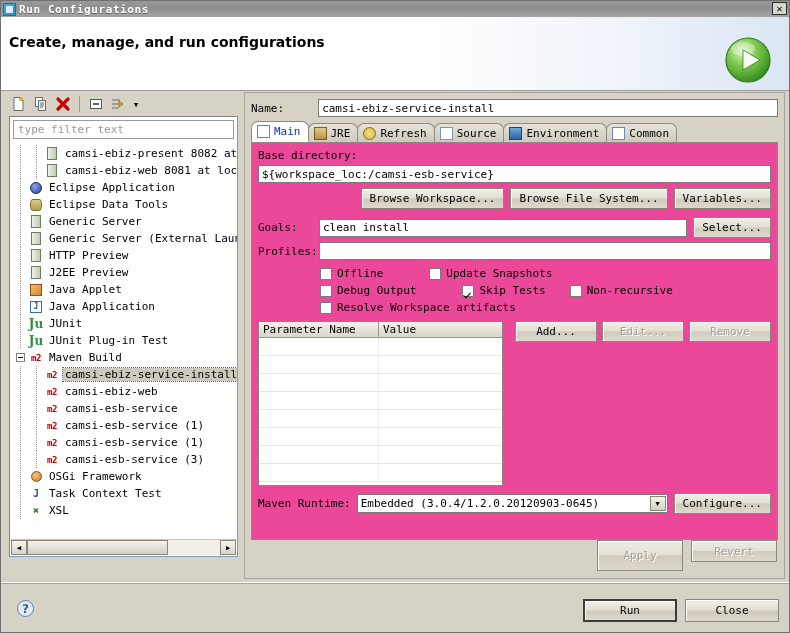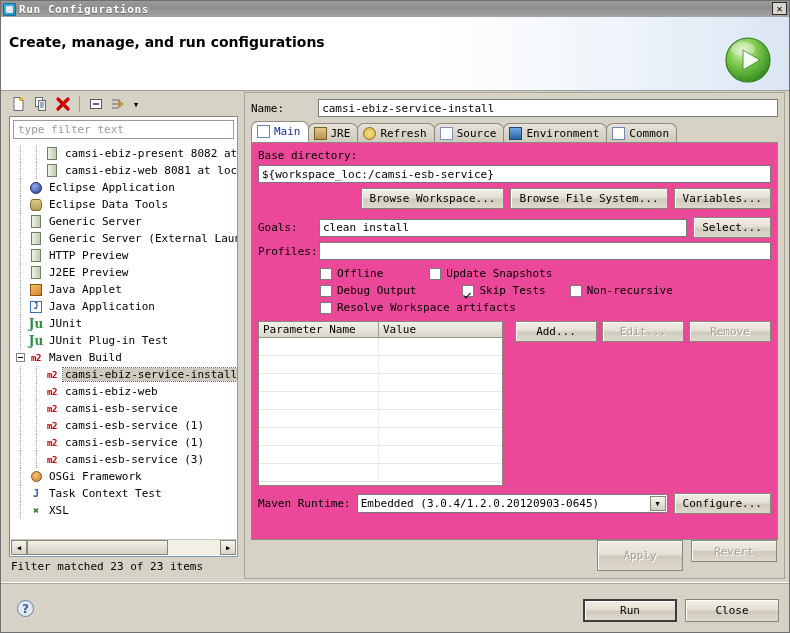--- a/index.html
+++ b/index.html
@@ -735,21 +735,20 @@
           </div>
         <div id="hscroll">
           <span class="sb-arrow">◀</span>
           <span class="sb-track">
             <span class="sb-thumb"></span>
           </span>
           <span class="sb-arrow">▶</span>
         </div>
       </div>
 
-      <div id="filterstatus">Filter matched 23 of 23 items</div>
     </div>
 
     <div id="rightpanel">
 
       <div id="namerow">
         <span class="lbl">Name:</span>
         <span id="nameinput">camsi-ebiz-service-install</span>
       </div>
 
       <div id="tabs">

